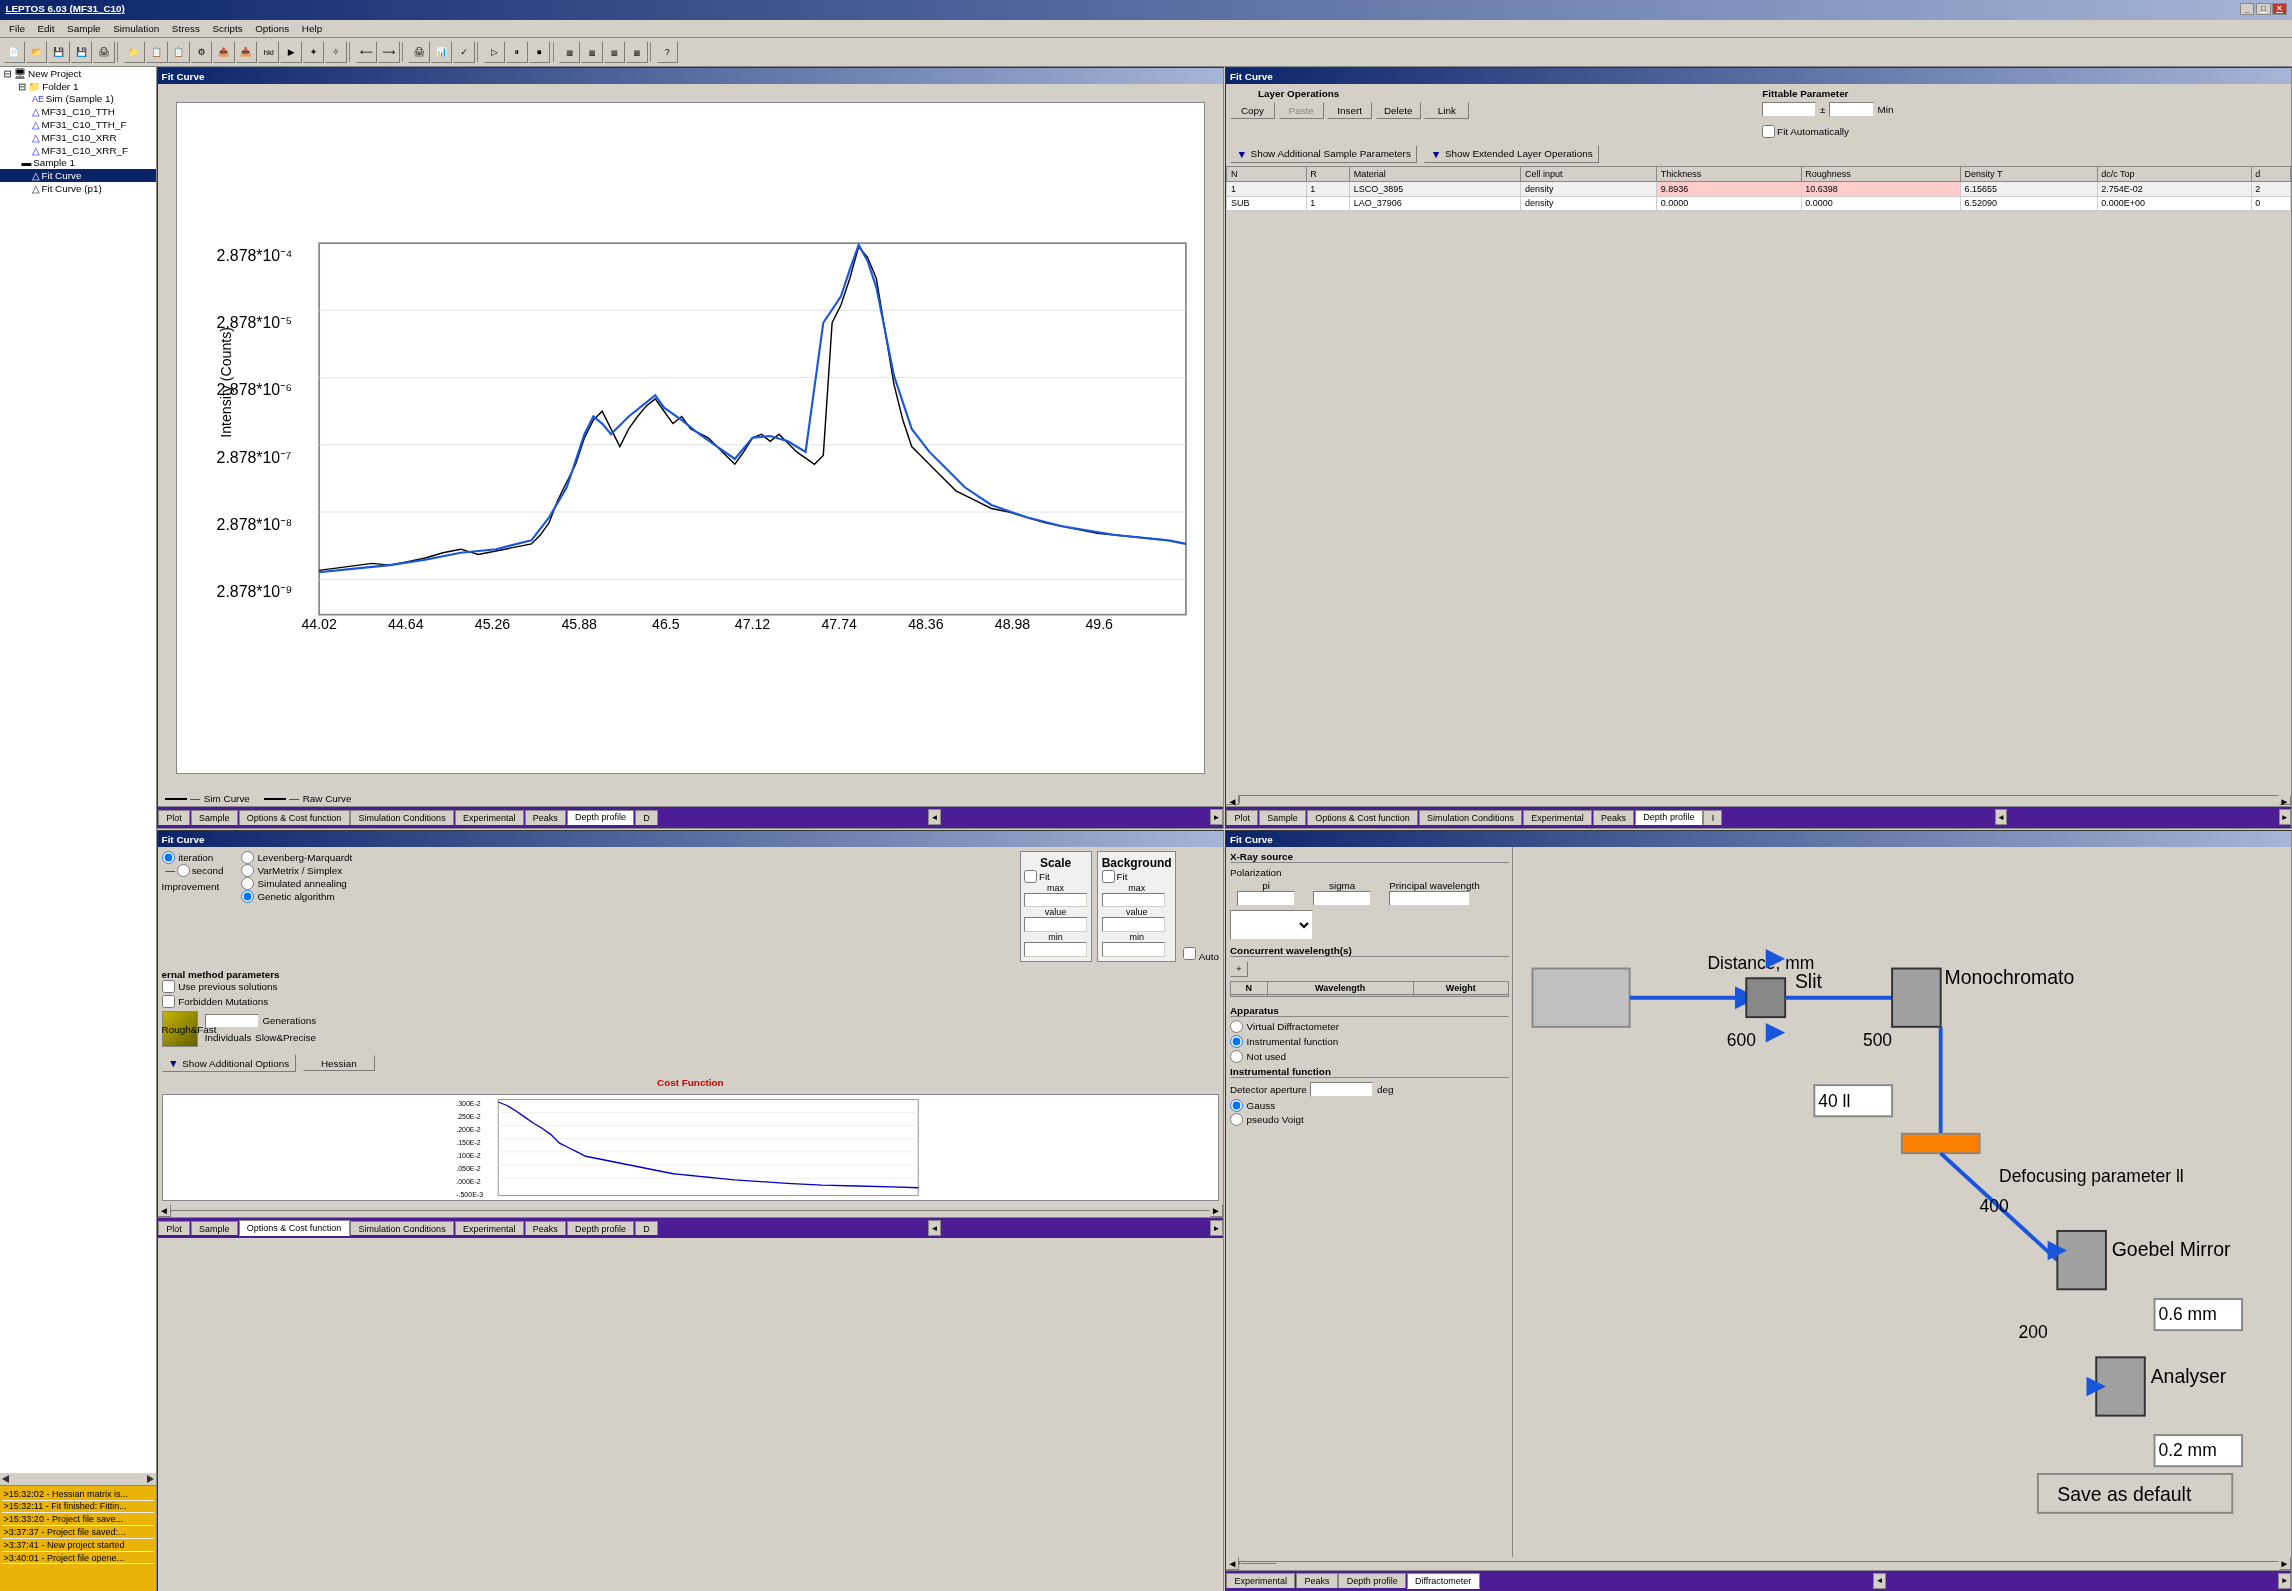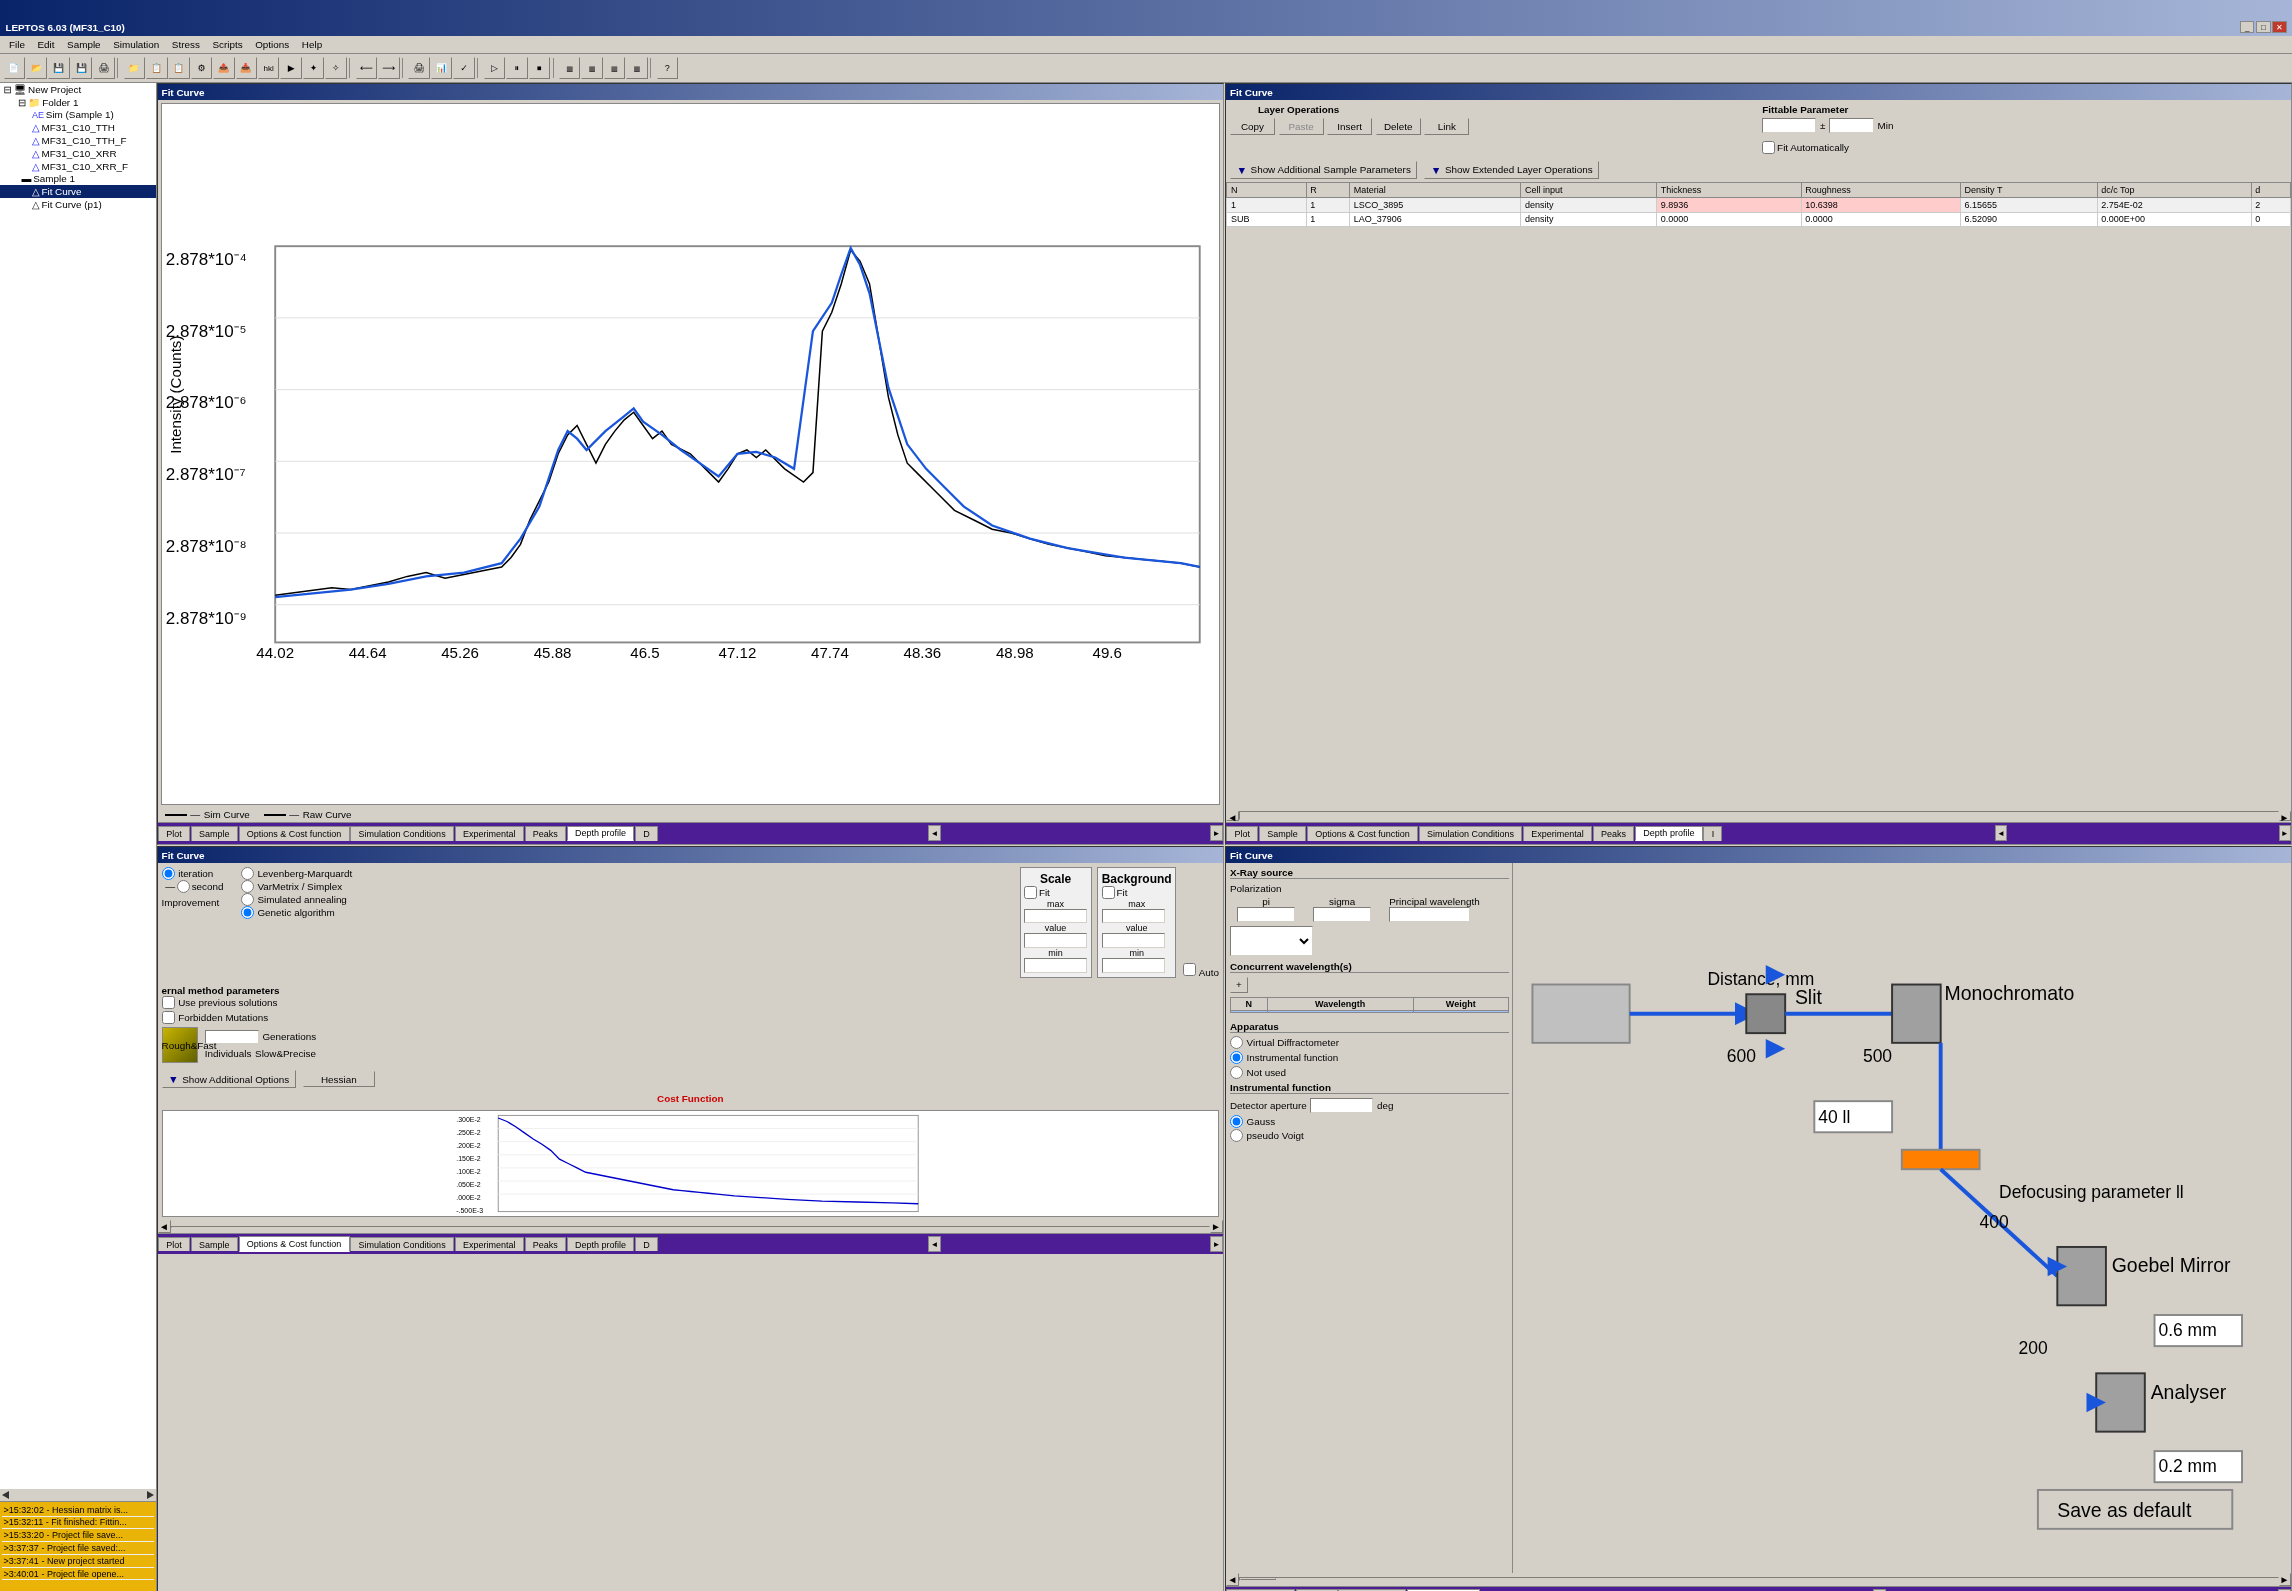--- a/index.html
+++ b/index.html
@@ -5,22 +5,23 @@
     * { box-sizing: border-box; margin: 0; padding: 0; }
     body { font-family: 'Arial', sans-serif; font-size: 9.9px; background: #d4d0c8; color: #000; overflow: hidden; }
     
     
     .title-bar {
       background: linear-gradient(to right, #0a246a, #a6b5d7);
       color: white;
       padding: 2.7px 5.4px;
       display: flex;
       justify-content: space-between;
-      align-items: flex-end;
-      height: 36px;
+      align-items: flex-start;
+      height: 20px;
+      text-decoration: underline;
     }
     .title-bar-text { font-size: 9.9px; font-weight: bold; }
     .title-bar-buttons { display: flex; gap: 1.8px; }
     .title-bar-btn {
       width: 14.3px; height: 12.5px;
       border: 0.9px solid #888;
       cursor: pointer;
       font-size: 8px;
       display: flex; align-items: center; justify-content: center;
       background: #d4d0c8;
@@ -140,23 +141,24 @@
       overflow: hidden;
       display: flex;
       flex-direction: column;
     }
 
     
     .chart-area {
       flex: 1;
       background: white;
       position: relative;
-      margin: 3px;
+      margin: 18px;
       border: 0.9px solid #888;
       overflow: hidden;
+      padding-left: 36px;
     }
     .tab {
       padding: 1.8px 7.2px;
       border: 0.9px solid #888;
       border-bottom: none;
       background: #d4d0c8;
       cursor: pointer;
       font-size: 9px;
       white-space: nowrap;
       margin-right: 0.9px;

